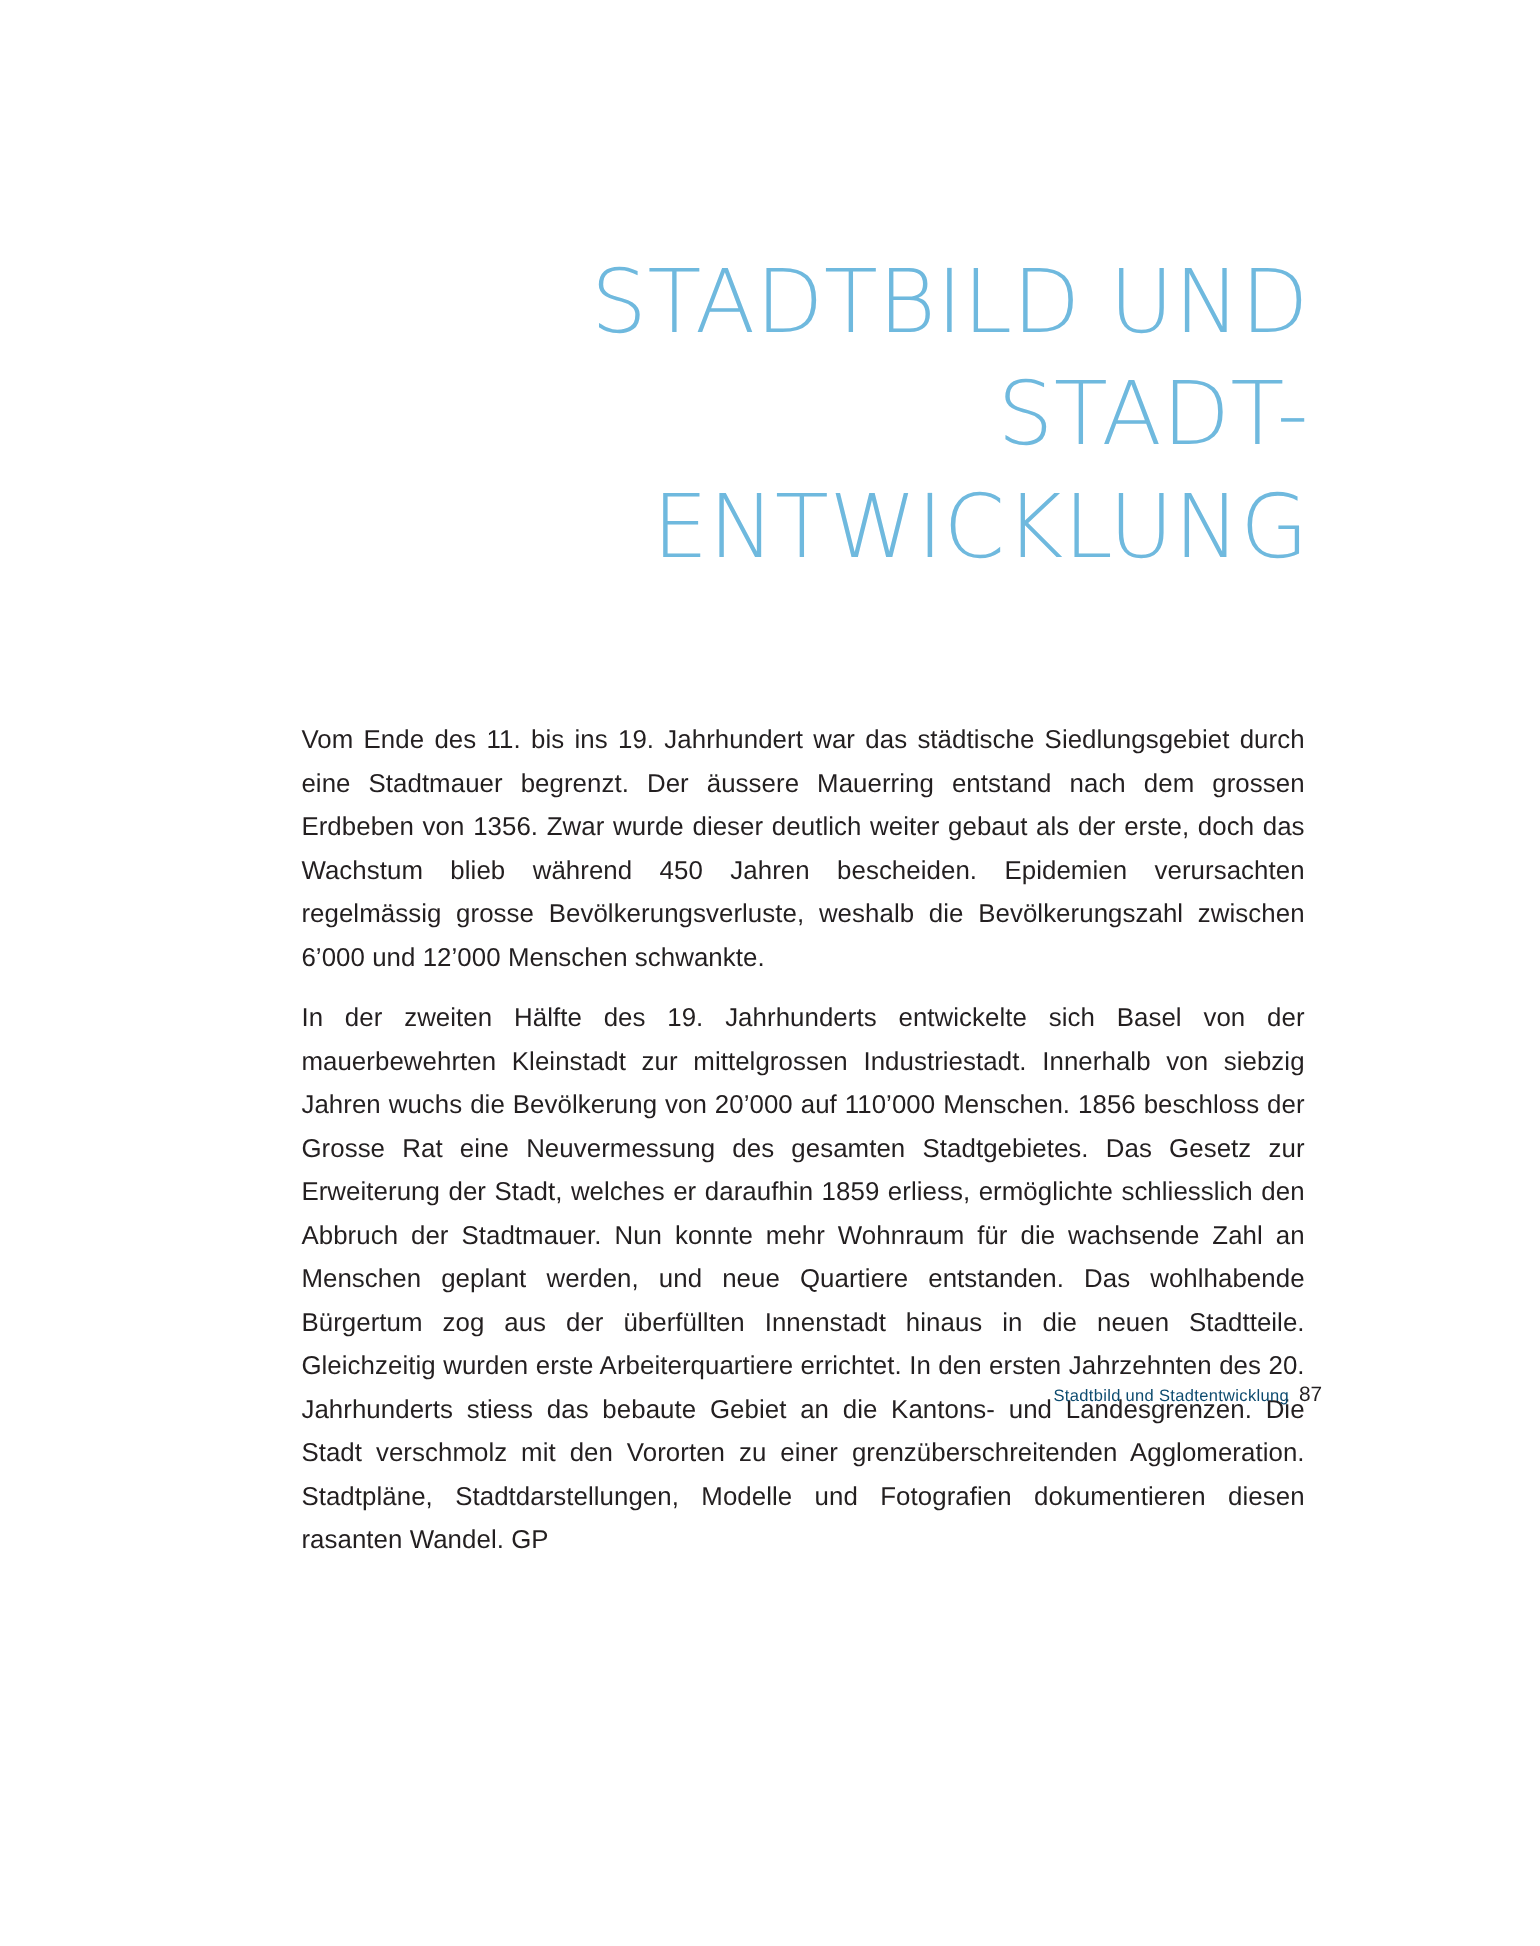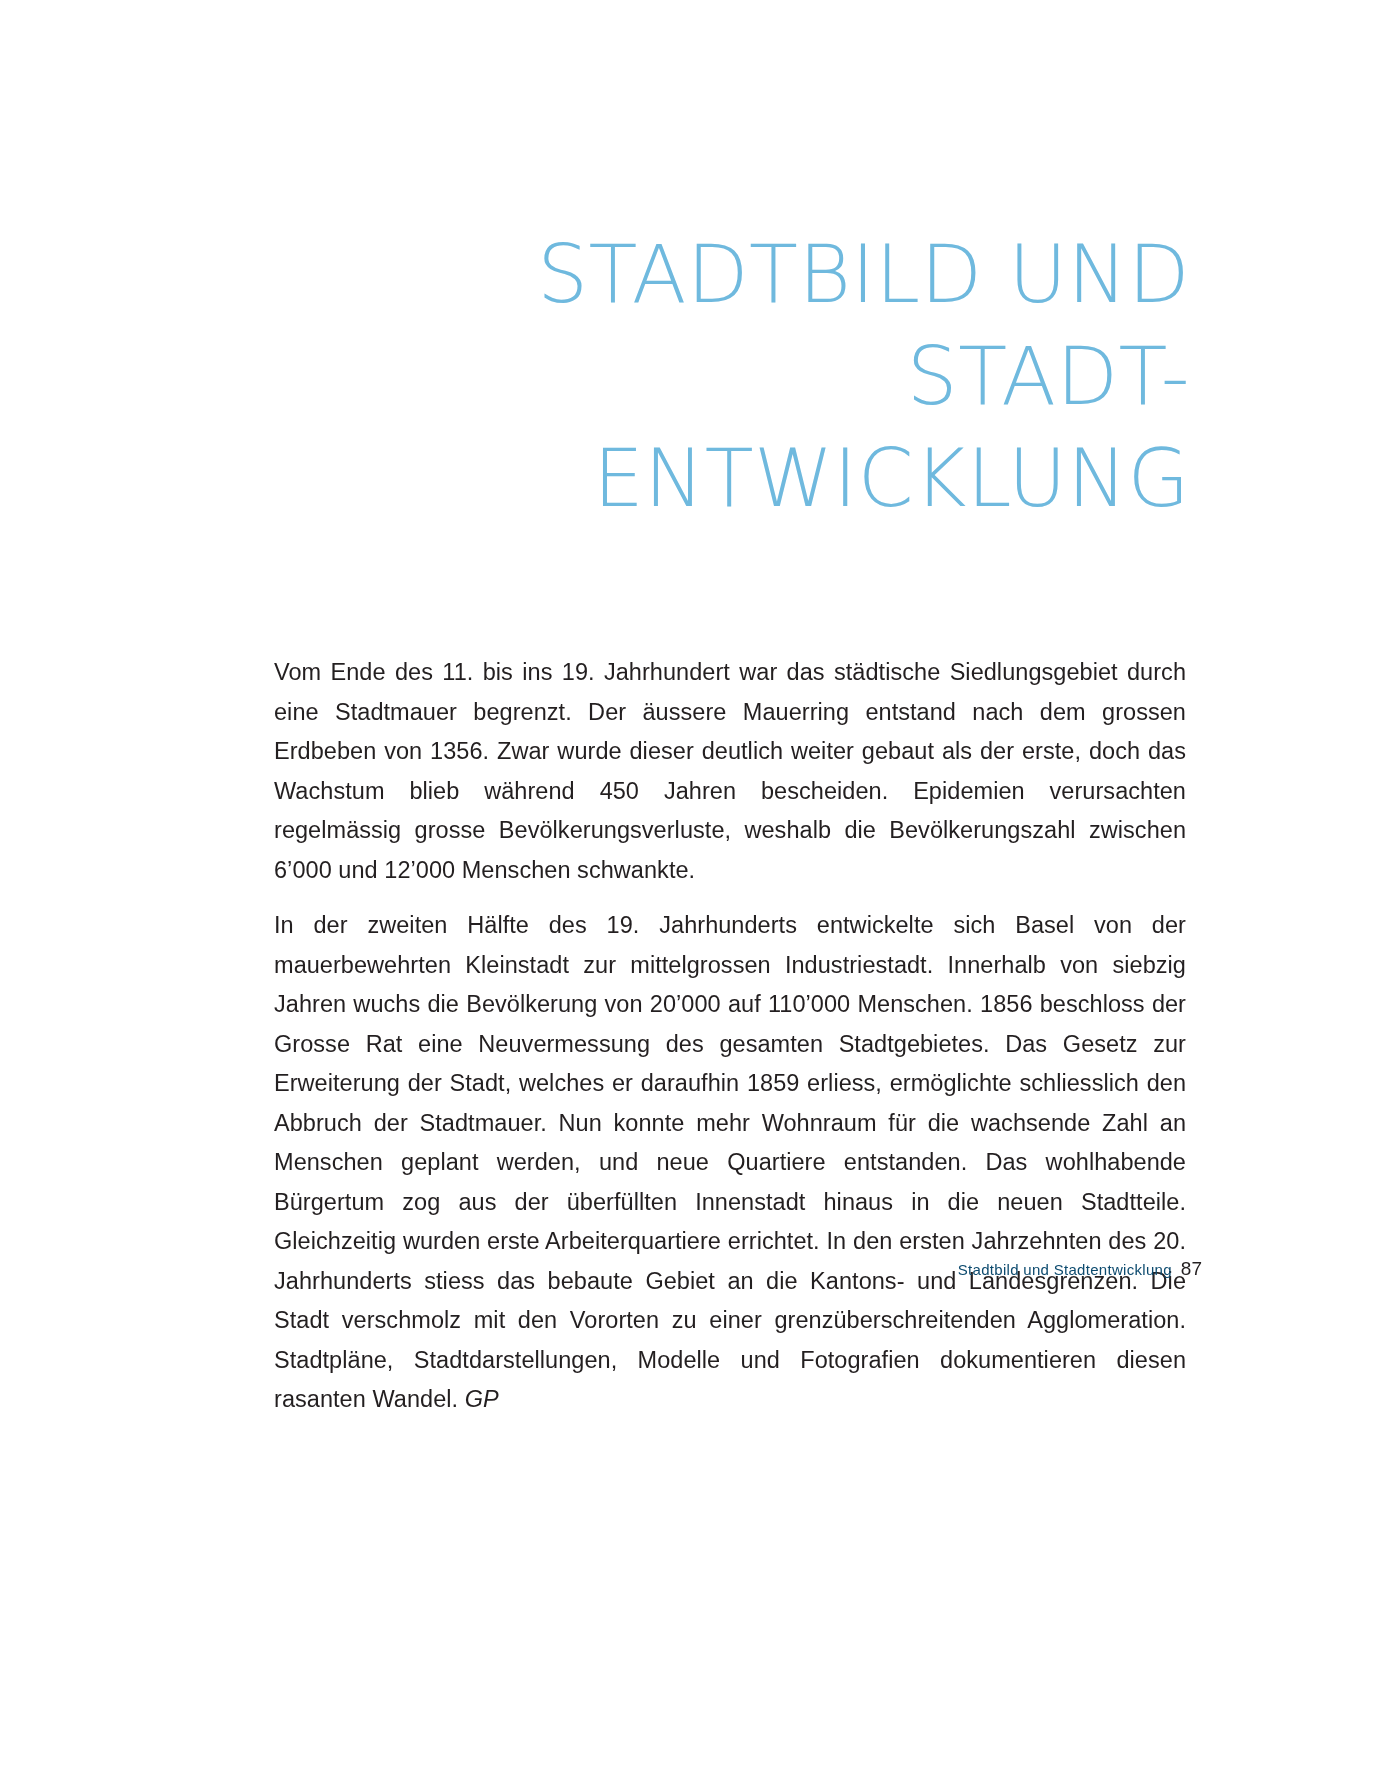--- a/index.html
+++ b/index.html
@@ -58,21 +58,20 @@
 
   .para + .para {
     margin-top: 0;
   }
 
   .para.last-line-left {
     text-align: justify;
   }
 
   .para .signature {
-    font-style: italic;
   }
 
   
   .footer {
     position: absolute;
     right: 198px;
     bottom: 218px;
     display: flex;
     align-items: baseline;
     gap: 9px;

